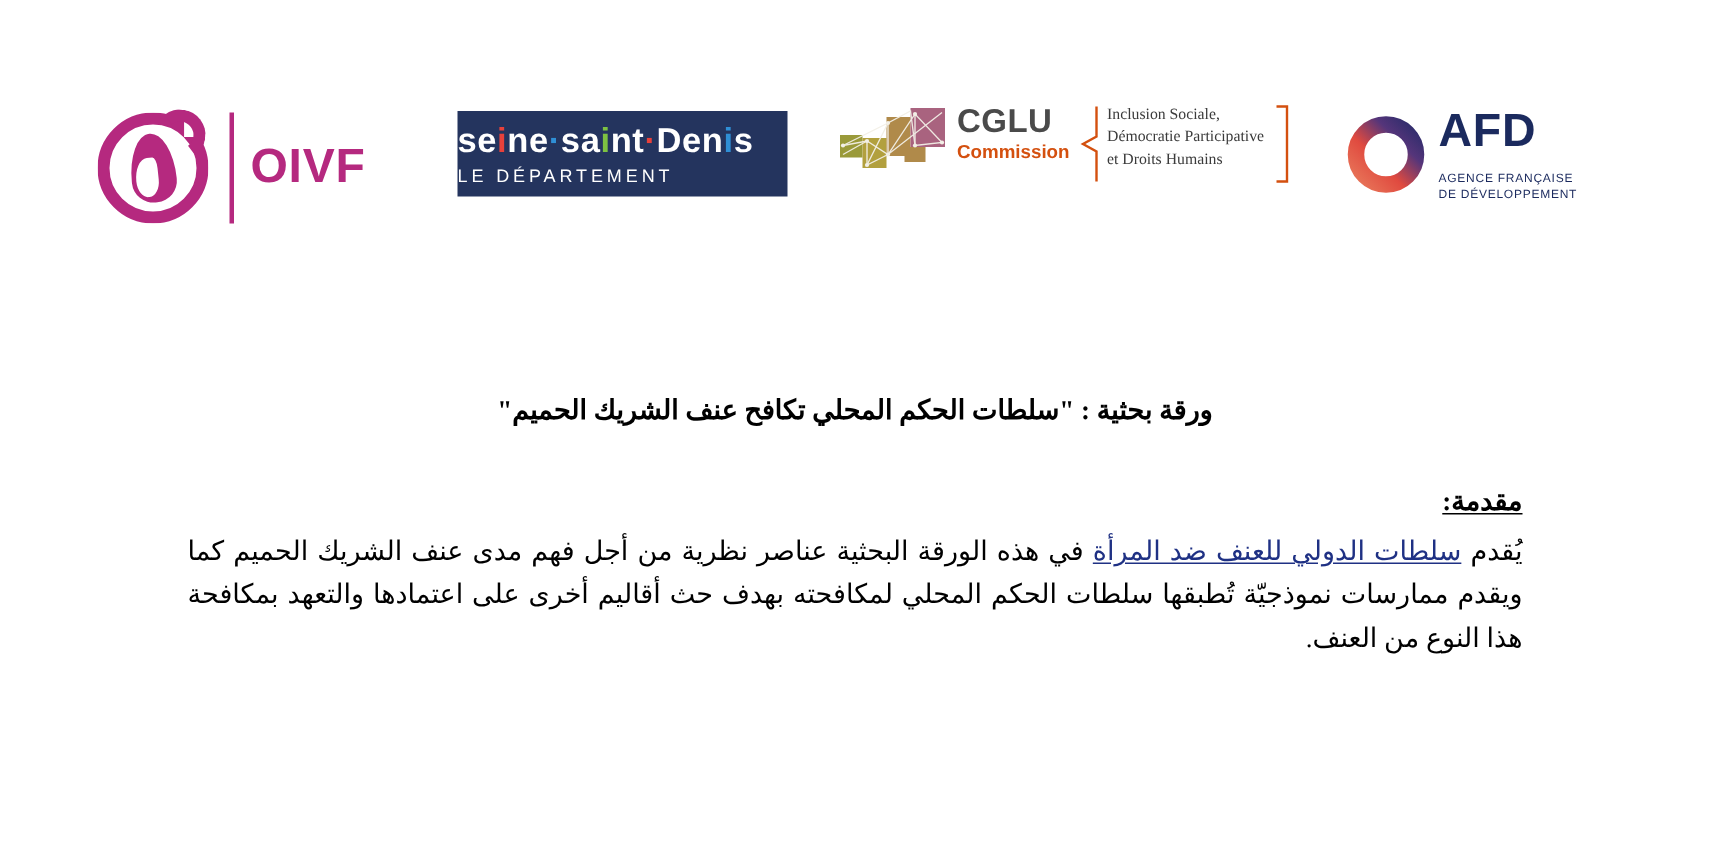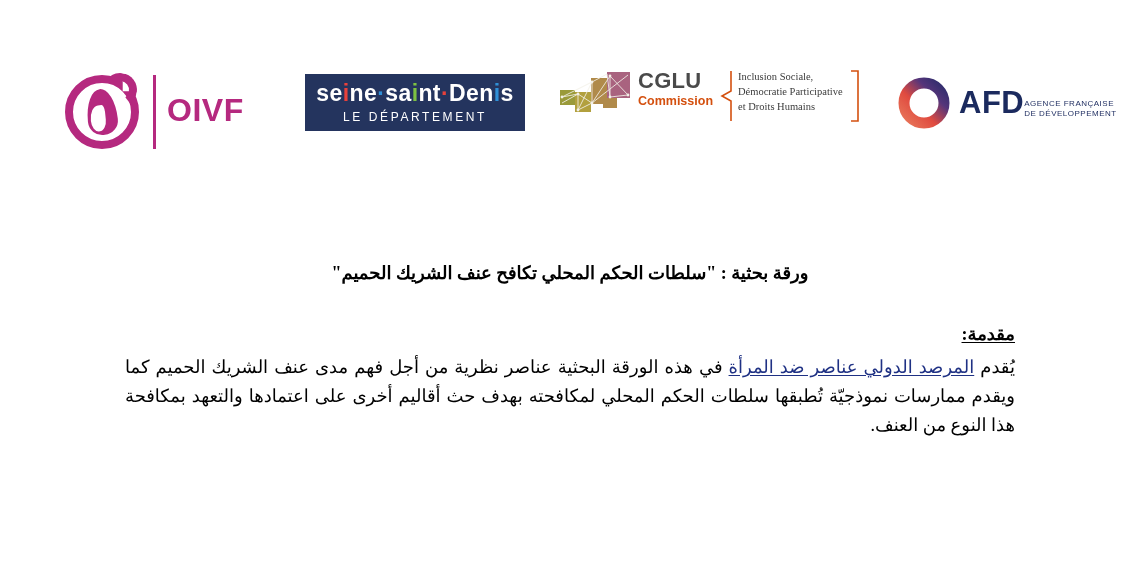--- a/index.html
+++ b/index.html
@@ -118,21 +118,21 @@
   
   .ssd {
     position: absolute;
     left: 305px;
     top: 12px;
     width: 220px;
     height: 57px;
     background: #24345E;
     display: flex;
     flex-direction: column;
-    align-items: center;
+    align-items: flex-start;
     justify-content: center;
   }
   .ssd-main {
     font-family: "Liberation Sans", sans-serif;
     font-weight: bold;
     font-size: 23px;
     color: #ffffff;
     letter-spacing: 0.4px;
     line-height: 1;
     white-space: nowrap;
@@ -216,21 +216,21 @@
     align-items: center;
   }
   .afd-ring {
     width: 52px;
     height: 52px;
     flex: 0 0 auto;
   }
   .afd-words {
     margin-left: 9px;
     display: flex;
-    flex-direction: row;
+    flex-direction: column;
     justify-content: center;
   }
   .afd-name {
     font-family: "Liberation Sans", sans-serif;
     font-weight: bold;
     font-size: 31px;
     color: #1B2A5E;
     line-height: 1;
     letter-spacing: 0.5px;
   }
@@ -370,15 +370,15 @@
 
 </div>
 
 <div class="doc">
 
 
   <div class="line-title">ورقة بحثية : "سلطات الحكم المحلي تكافح عنف الشريك الحميم"</div>
 
   <div class="heading-intro">مقدمة:</div>
 
-  <p class="para"><span>يُقدم </span><a class="link" href="#">المرصد الدولي عناصر ضد المرأة</a><span> في هذه الورقة البحثية عناصر نظرية من أجل فهم مدى عنف الشريك الحميم كما ويقدم ممارسات نموذجيّة تُطبقها سلطات الحكم المحلي لمكافحته بهدف حث أقاليم أخرى على اعتمادها والتعهد بمكافحة هذا النوع من العنف.</span></p>
+  <p class="para"><span>يُقدم </span><a class="link" href="#">سلطات الدولي للعنف ضد المرأة</a><span> في هذه الورقة البحثية عناصر نظرية من أجل فهم مدى عنف الشريك الحميم كما ويقدم ممارسات نموذجيّة تُطبقها سلطات الحكم المحلي لمكافحته بهدف حث أقاليم أخرى على اعتمادها والتعهد بمكافحة هذا النوع من العنف.</span></p>
 
 </div>
 
 </body></html>

